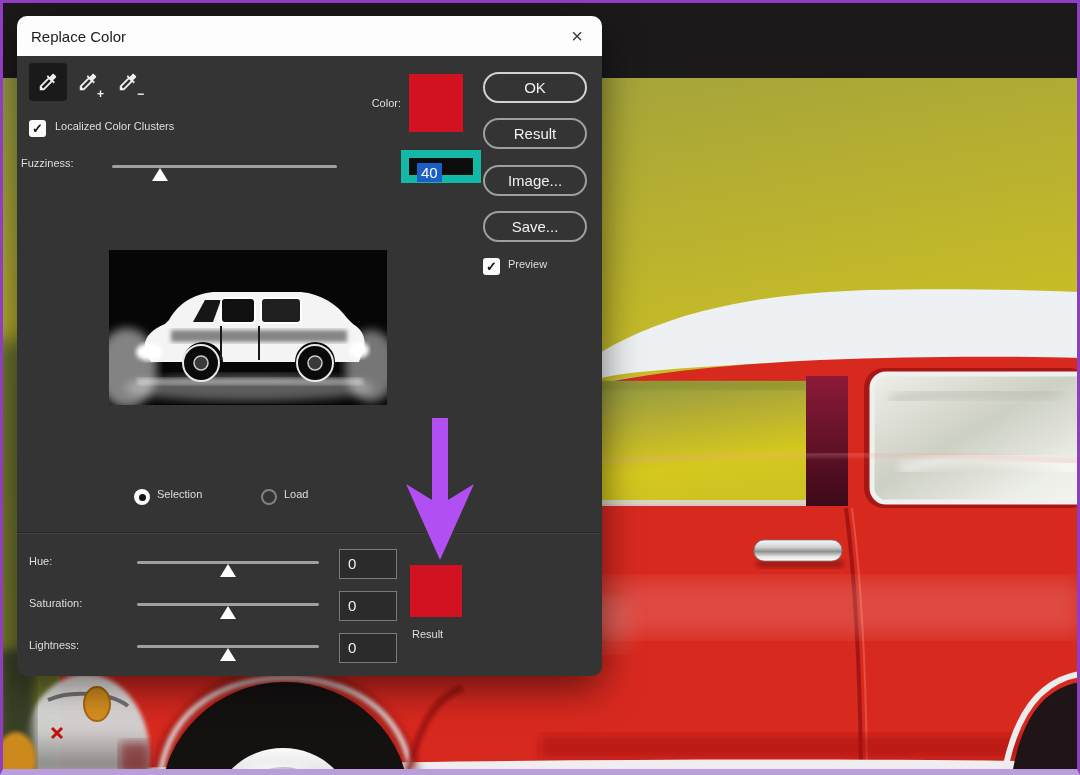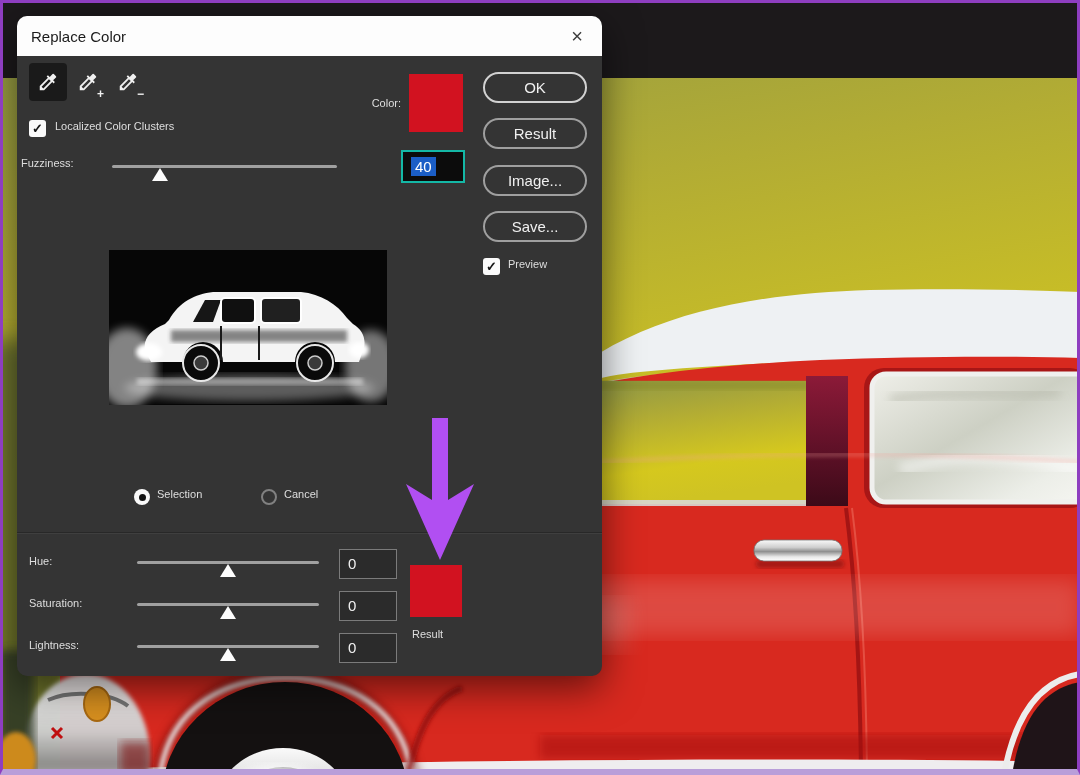--- a/index.html
+++ b/index.html
@@ -40,21 +40,21 @@
   .radio.off { border:2px solid #818181; background:transparent; }
 
   
   .track { position:absolute; height:3px; background:#a0a0a0; border-radius:2px; }
   .thumb { position:absolute; width:0; height:0;
            border-left:8px solid transparent; border-right:8px solid transparent; border-bottom:13px solid #fdfdfd; }
 
   
   .valbox { position:absolute; width:58px; height:30px; background:#2b2b2b; border:1px solid #7b7b7b;
             font-size:15px; color:#f0f0f0; line-height:28px; padding-left:8px; }
-  .valbox.fuzz { width:64px; height:33px; background:#0c0c0c; border:2px solid #14b8a6; line-height:29px; }
+  .valbox.fuzz { width:80px; height:33px; background:#0c0c0c; border:8px solid #14b8a6; line-height:29px; }
   .valbox.fuzz .sel { background:#1b5ec6; color:#fff; padding:1px 4px; }
 
   
   .ps-btn { position:absolute; left:466px; width:104px; height:31px; border-radius:16px;
             border:2px solid #9f9f9f; background:transparent; color:#f0f0f0; font-size:15px;
             font-family:"Liberation Sans", sans-serif; display:flex; align-items:center; justify-content:center; }
   .ps-btn.primary { border-color:#d2d2d2; }
 
   .swatch { position:absolute; background:#d21220; }
   .divider { position:absolute; left:0; width:585px; height:2px;
@@ -234,21 +234,21 @@
         <ellipse cx="40" cy="102" rx="13" ry="9" fill="#ffffff" filter="url(#tb2)"></ellipse>
         <ellipse cx="250" cy="100" rx="10" ry="8" fill="#ffffff" filter="url(#tb2)"></ellipse>
       </svg>
     </div>
 
     <div class="abs radio on" style="left:117px; top:473px;">
         <span class="dot"></span>
       </div>
     <div class="abs lbl" style="left:140px; top:472px;">Selection</div>
     <div class="abs radio off" style="left:244px; top:473px;"></div>
-    <div class="abs lbl" style="left:267px; top:472px;">Cancel</div>
+    <div class="abs lbl" style="left:267px; top:472px;">Load</div>
 
     <div class="divider" style="top:516px;"></div>
 
     <div class="abs lbl" style="left:12px; top:539px;">Hue:</div>
     <div class="track" style="left:120px; top:545px; width:182px;"></div>
     <div class="thumb" style="left:203px; top:548px;"></div>
     <div class="valbox" style="left:322px; top:533px;"><span>0</span></div>
 
     <div class="abs lbl" style="left:12px; top:581px;">Saturation:</div>
     <div class="track" style="left:120px; top:587px; width:182px;"></div>

